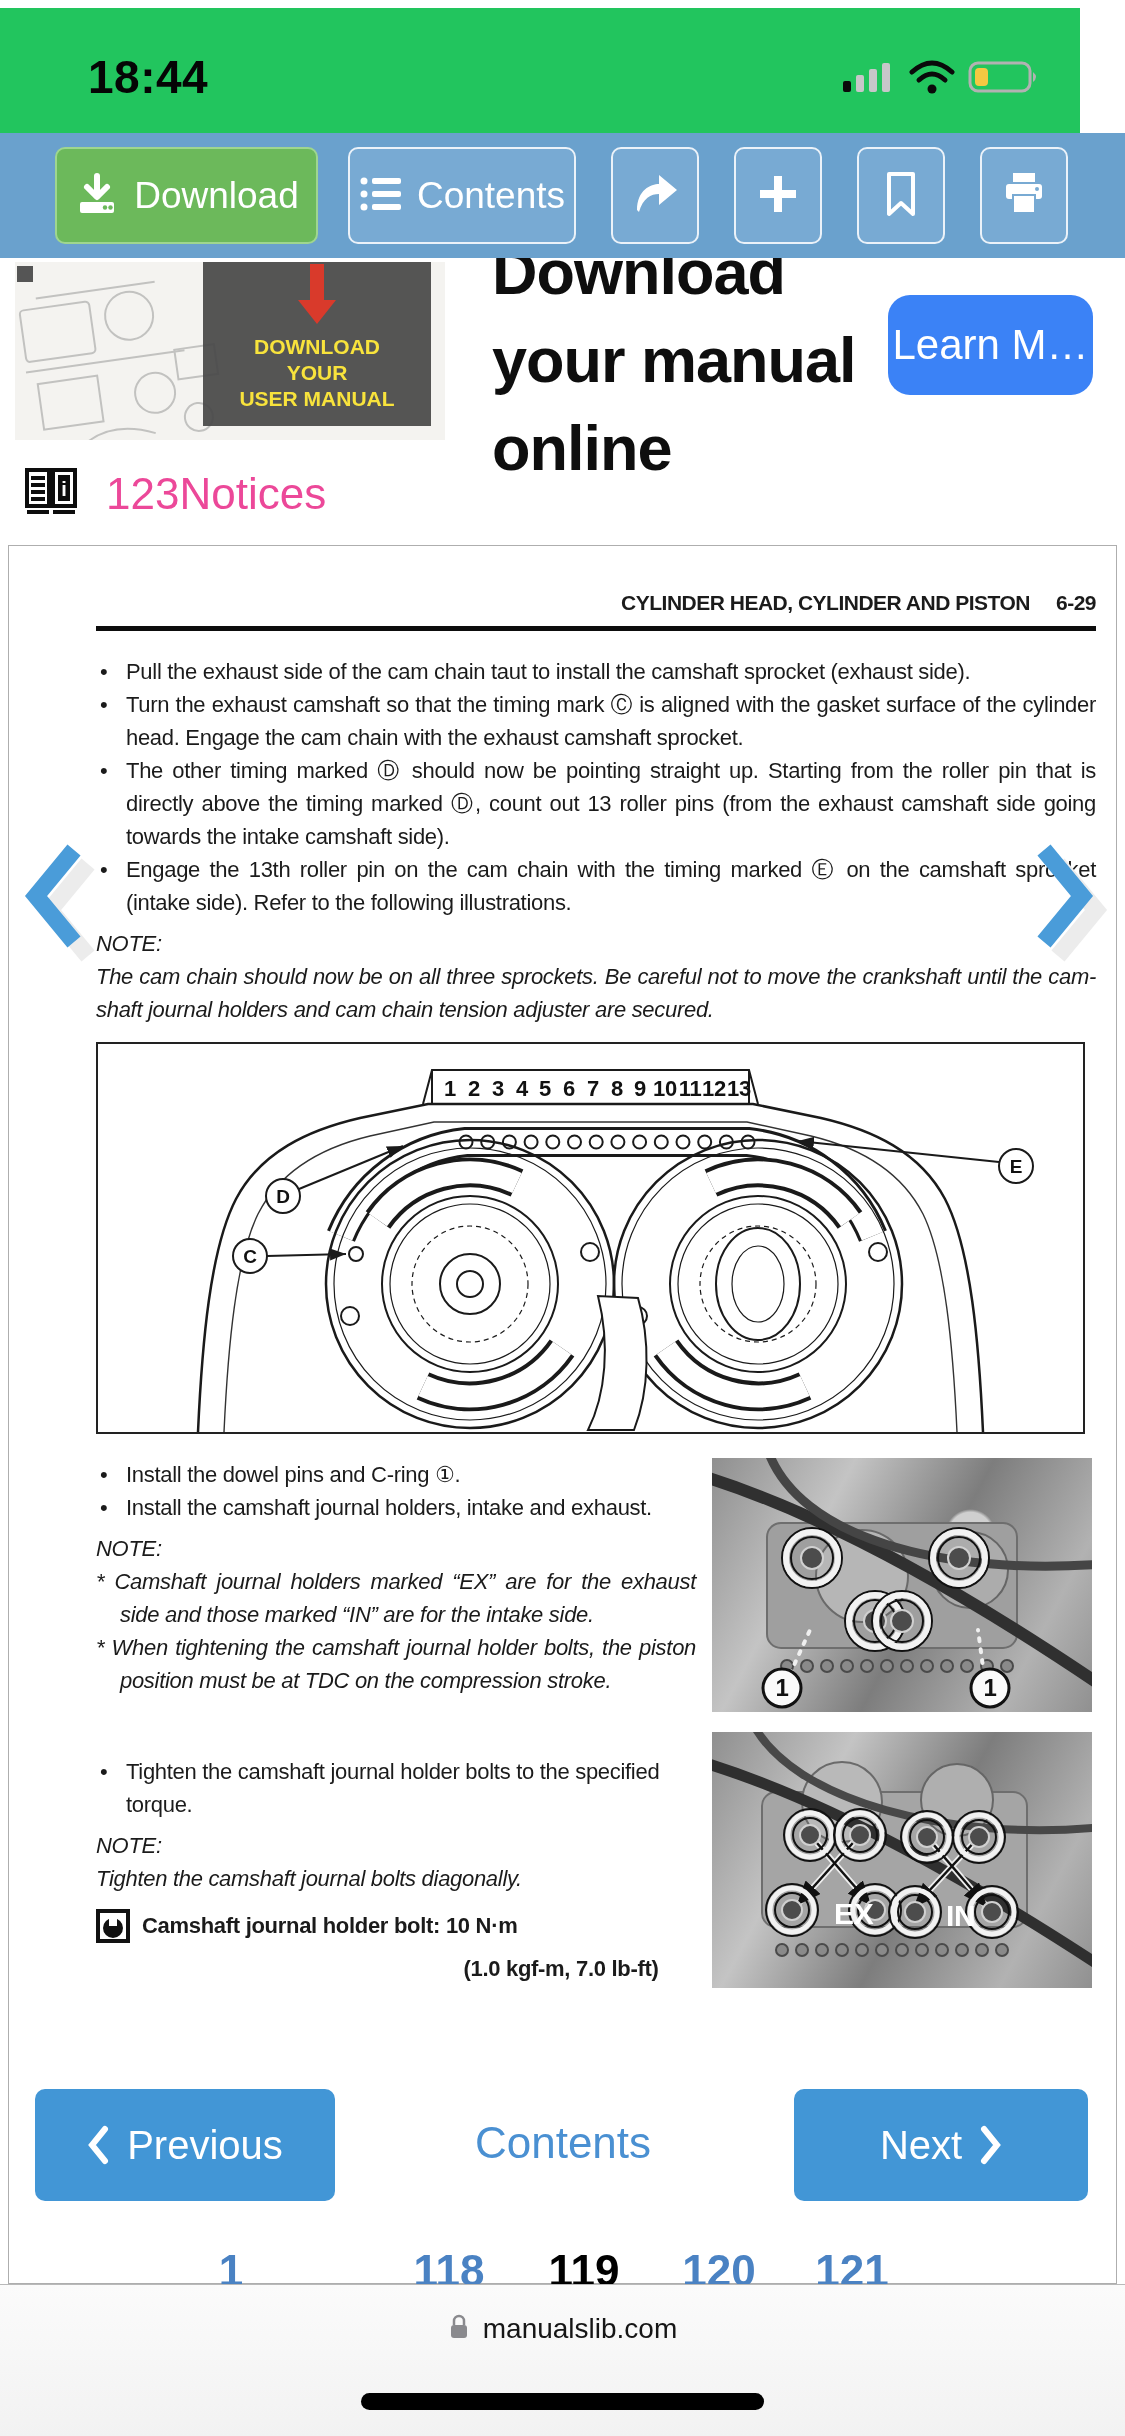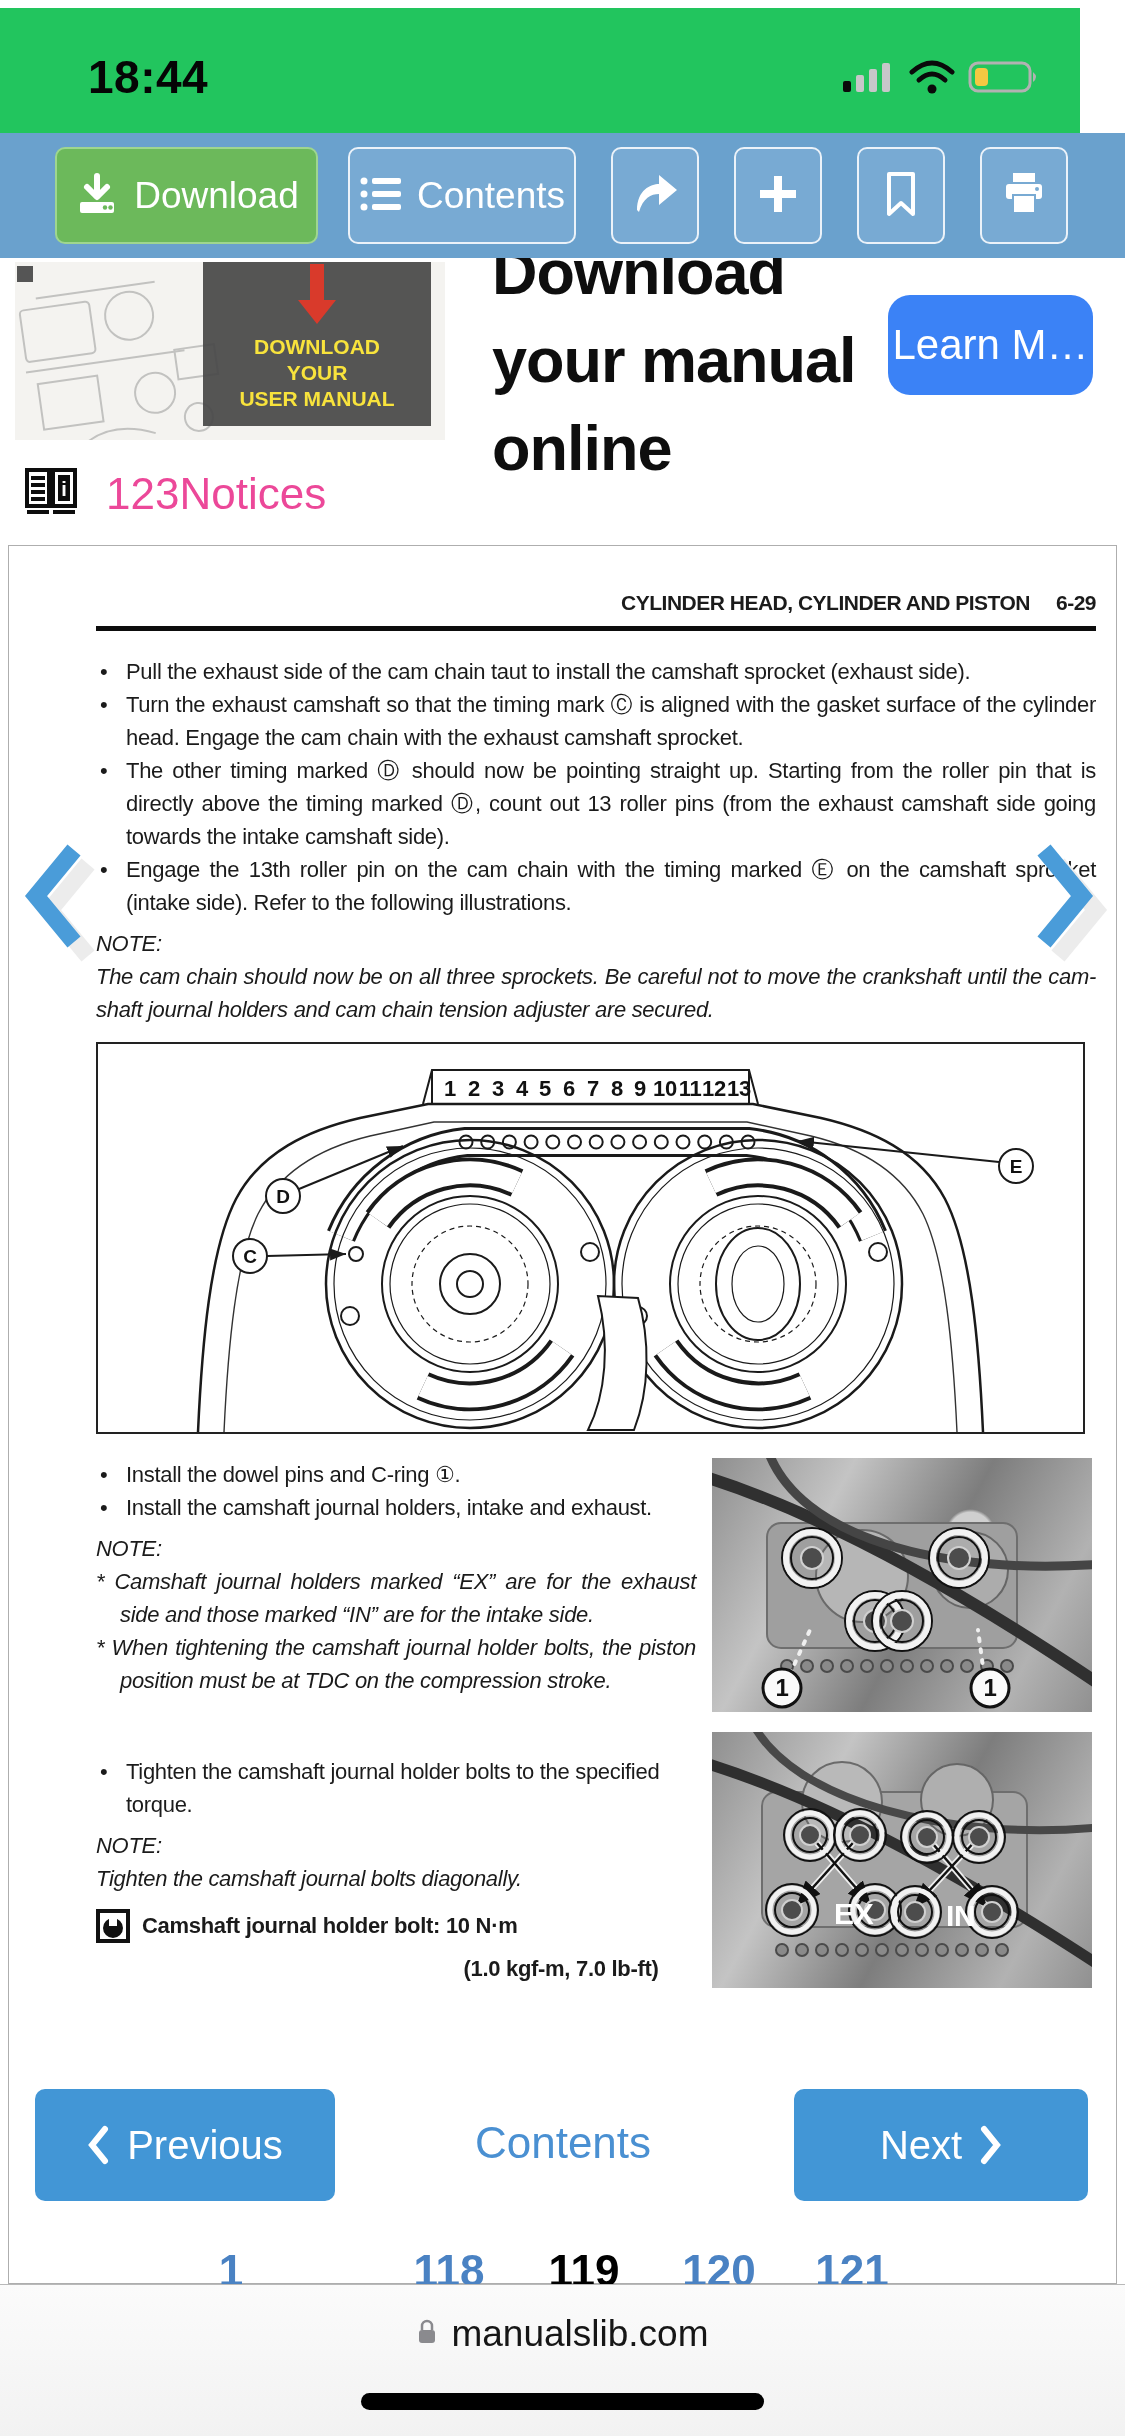--- a/index.html
+++ b/index.html
@@ -63,21 +63,21 @@
   .nav-contents{position:absolute;left:414px;top:1572px;width:280px;text-align:center;color:#4a90d2;font-size:44px;}
   .pagination{position:absolute;left:0;top:1700px;width:100%;height:48px;}
   .pg{position:absolute;font-size:44px;font-weight:600;color:#4a82c3;text-align:center;width:100px;}
   .pg.current{color:#000;font-weight:700;}
   
   .chev{position:absolute;z-index:8;}
   
   .safari{position:absolute;left:0;top:2284px;width:1125px;height:152px;z-index:50;
           background:linear-gradient(#fbfbfb,#f2f2f2);border-top:1px solid #b9b9b9;box-sizing:border-box;}
   .url-row{position:absolute;left:0;top:28px;width:100%;display:flex;justify-content:center;align-items:center;gap:13px;}
-  .url-text{font-size:37px;color:#161616;}
+  .url-text{font-size:28px;color:#161616;}
   .home-indicator{position:absolute;left:361px;top:108px;width:403px;height:17px;border-radius:9px;background:#000;}
 </style>
 </head>
 <body>
 
 <div class="screen">
 
   <div class="statusbar">
     <div class="sb-time">18:44</div>
     <div class="sb-icons">

